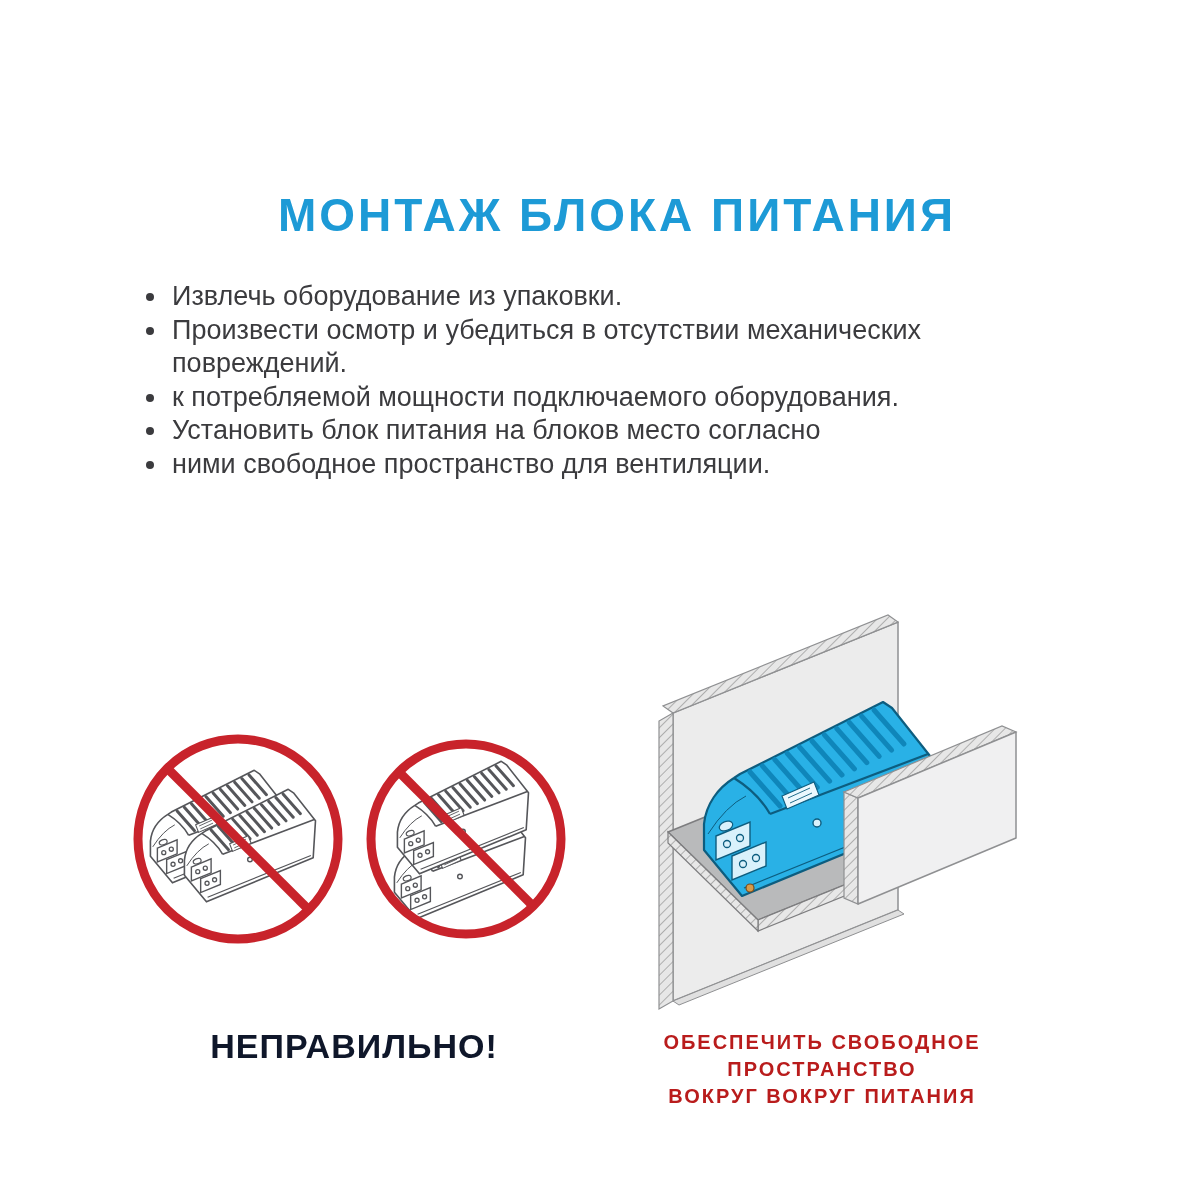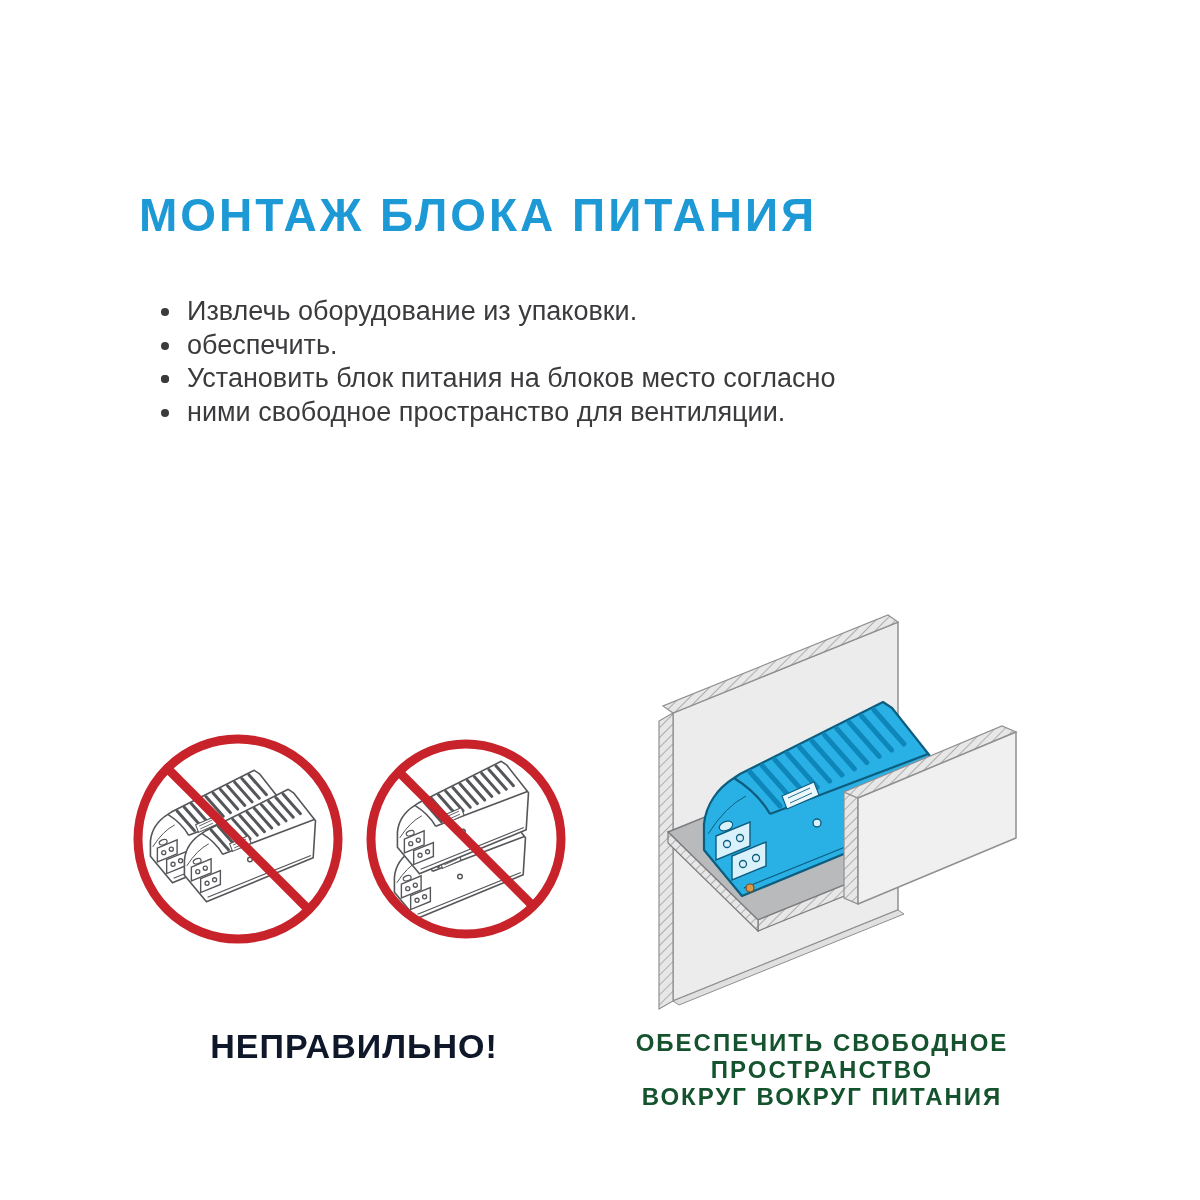--- a/index.html
+++ b/index.html
@@ -1,55 +1,55 @@
 <!DOCTYPE html>
 <html><head>
 <meta charset="utf-8">
 <style>
   html,body{margin:0;padding:0;}
   body{
     width:1200px;height:1200px;position:relative;background:#ffffff;
     font-family:"Liberation Sans","DejaVu Sans",sans-serif;overflow:hidden;
   }
   .title{
-    position:absolute;top:158px;left:0;width:956px;text-align:center;
+    position:absolute;top:158px;left:0;width:956px;text-align:right;
     font-size:46px;font-weight:bold;letter-spacing:3px;color:#1d9ad6;line-height:52px;
   }
   ul.instructions{
-    position:absolute;left:143px;top:279px;width:915px;margin:16px;padding:0;
+    position:absolute;left:143px;top:279px;width:915px;margin:1px;padding:0;
     list-style:none;font-size:27px;line-height:33.5px;color:#3b3b3e;
   }
   ul.instructions li{position:relative;padding-left:28px;margin:0;}
   ul.instructions li::before{
     content:"";position:absolute;left:2px;top:13px;width:8px;height:8px;
     border-radius:50%;background:#3b3b3e;
   }
   ul.instructions .l2{display:block;}
   .wrong-label{
     position:absolute;left:128px;top:1027px;width:452px;text-align:center;
     font-size:34px;font-weight:bold;letter-spacing:1px;color:#0f172a;
   }
   .caption{
     position:absolute;left:568px;top:1029px;width:508px;text-align:center;
-    font-size:24px;letter-spacing:2px;color:#14532d;line-height:27px;font-weight:bold;
+    font-size:20px;letter-spacing:2px;color:#b91c1c;line-height:27px;font-weight:bold;
   }
   .caption span{display:block;}
   svg{position:absolute;display:block;}
   #main-illo{left:630px;top:598px;}
   #signs{left:120px;top:732px;}
 </style>
 </head>
 <body>
 
 <h1 class="title">МОНТАЖ БЛОКА ПИТАНИЯ</h1>
 
 <ul class="instructions">
   <li><span class="l1">Извлечь оборудование из упаковки.</span><span class="l2"></span></li>
-  <li><span class="l2">обеспечить.</span></li>
-  <li></li>
+  <li><span class="l1">Произвести осмотр и убедиться в отсутствии механических</span><span class="l2">повреждений.</span></li>
+  <li><span class="l2">к потребляемой мощности подключаемого оборудования.</span></li>
   <li><span class="l1">Установить блок питания на блоков место согласно</span></li>
   <li><span class="l2">ними свободное пространство для вентиляции.</span></li>
 </ul>
 
 <svg id="main-illo" width="430" height="432" viewBox="0 0 430 432">
   <defs>
     <pattern id="hatch" width="7" height="7" patternUnits="userSpaceOnUse" patternTransform="rotate(45)">
       <rect width="7" height="7" style="fill:#e7e7e7"></rect>
       <line x1="0" y1="0" x2="0" y2="7" style="stroke:#8f8f8f;stroke-width:1.3"></line>
     </pattern>

